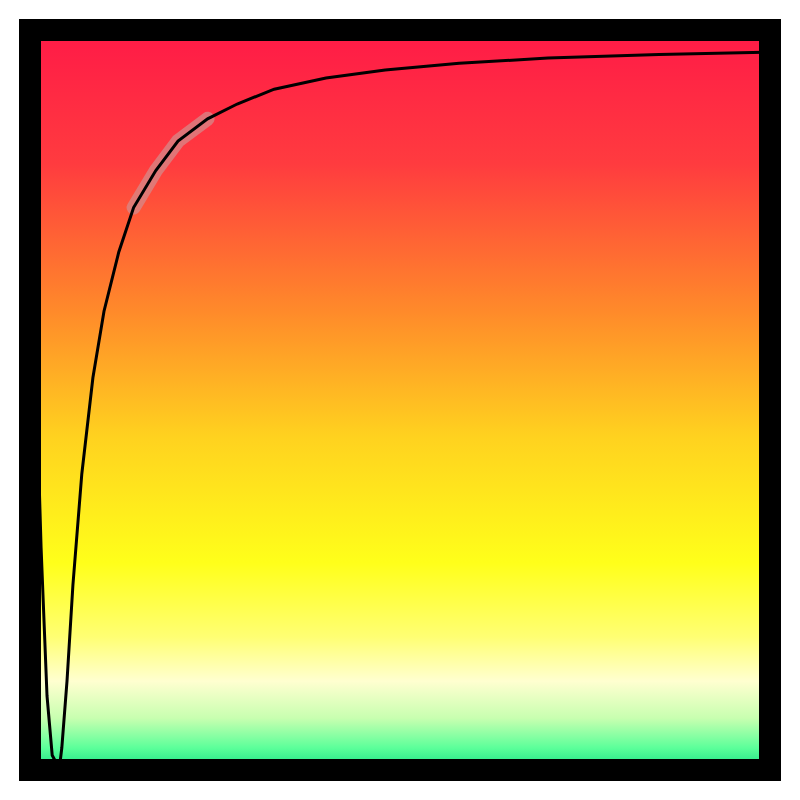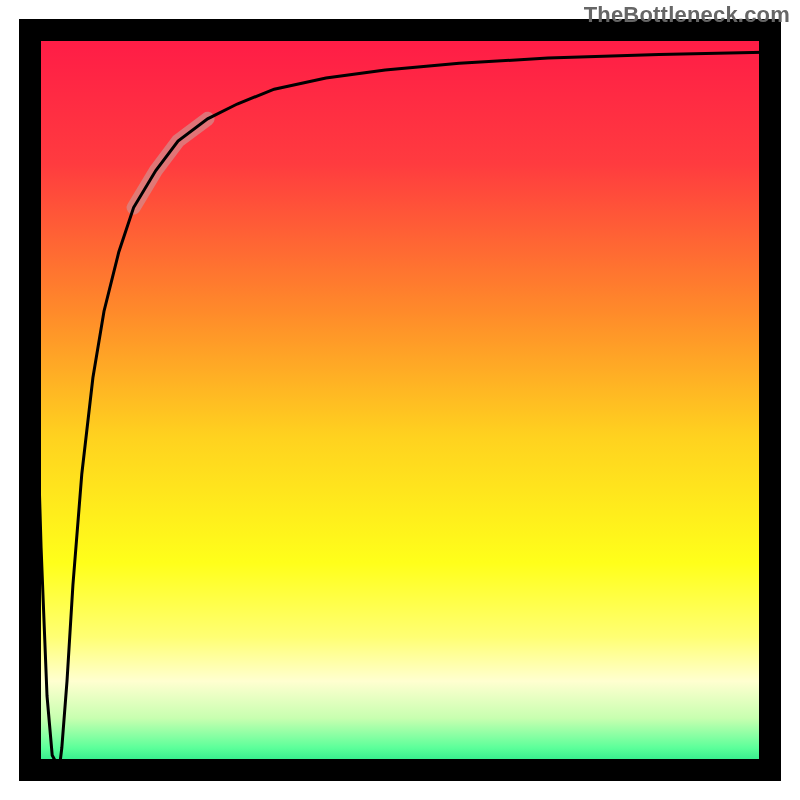--- a/index.html
+++ b/index.html
@@ -58,14 +58,13 @@
 
       <g clip-path="url(#plot-clip)">
         <path id="series-highlight" fill="none" stroke-linecap="round" d="M133.60 207.60 L155.80 170.60 L178.00 141.00 L207.60 118.80" stroke="#d58a8a" stroke-width="14" stroke-opacity="0.75"></path>
         <path id="series-main" fill="none" d="M30.00 44.80 L34.44 326.00 L41.10 548.00 L47.02 696.00 L52.20 755.20 L58.12 766.30 L59.60 766.30 L61.82 747.80 L67.00 681.20 L72.92 585.00 L81.80 474.00 L92.90 377.80 L104.00 311.20 L118.80 252.00 L133.60 207.60 L155.80 170.60 L178.00 141.00 L207.60 118.80 L237.20 104.00 L274.20 89.20 L326.00 78.10 L385.20 69.96 L459.20 63.30 L548.00 58.12 L659.00 54.42 L770.00 52.20" stroke="#000000" stroke-width="3"></path>
       </g>
 
       <rect id="frame-rect" x="30" y="30" width="740" height="740" fill="none" stroke="#000000" stroke-width="22"></rect>
     </g>
   </svg>
 
-  <div class="watermark">TheBottleneck.com</div>
 </div>
 
 </body></html>

